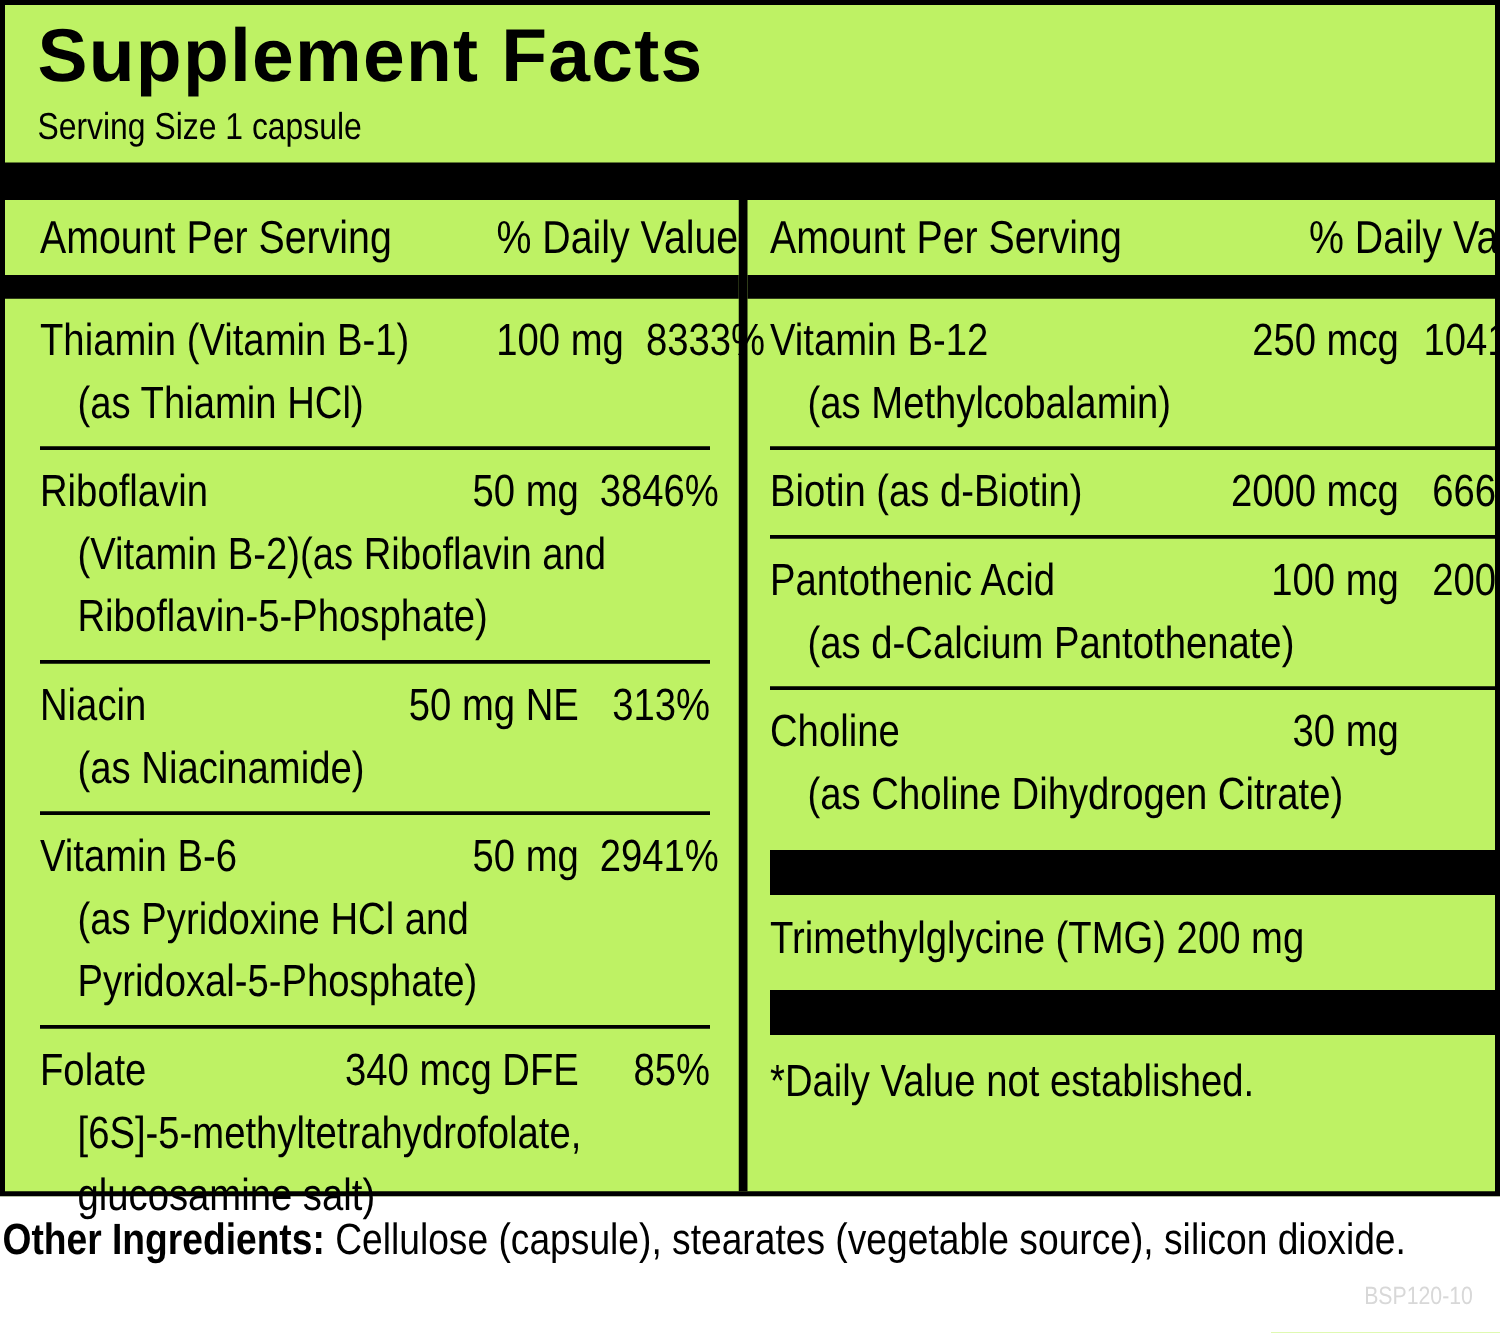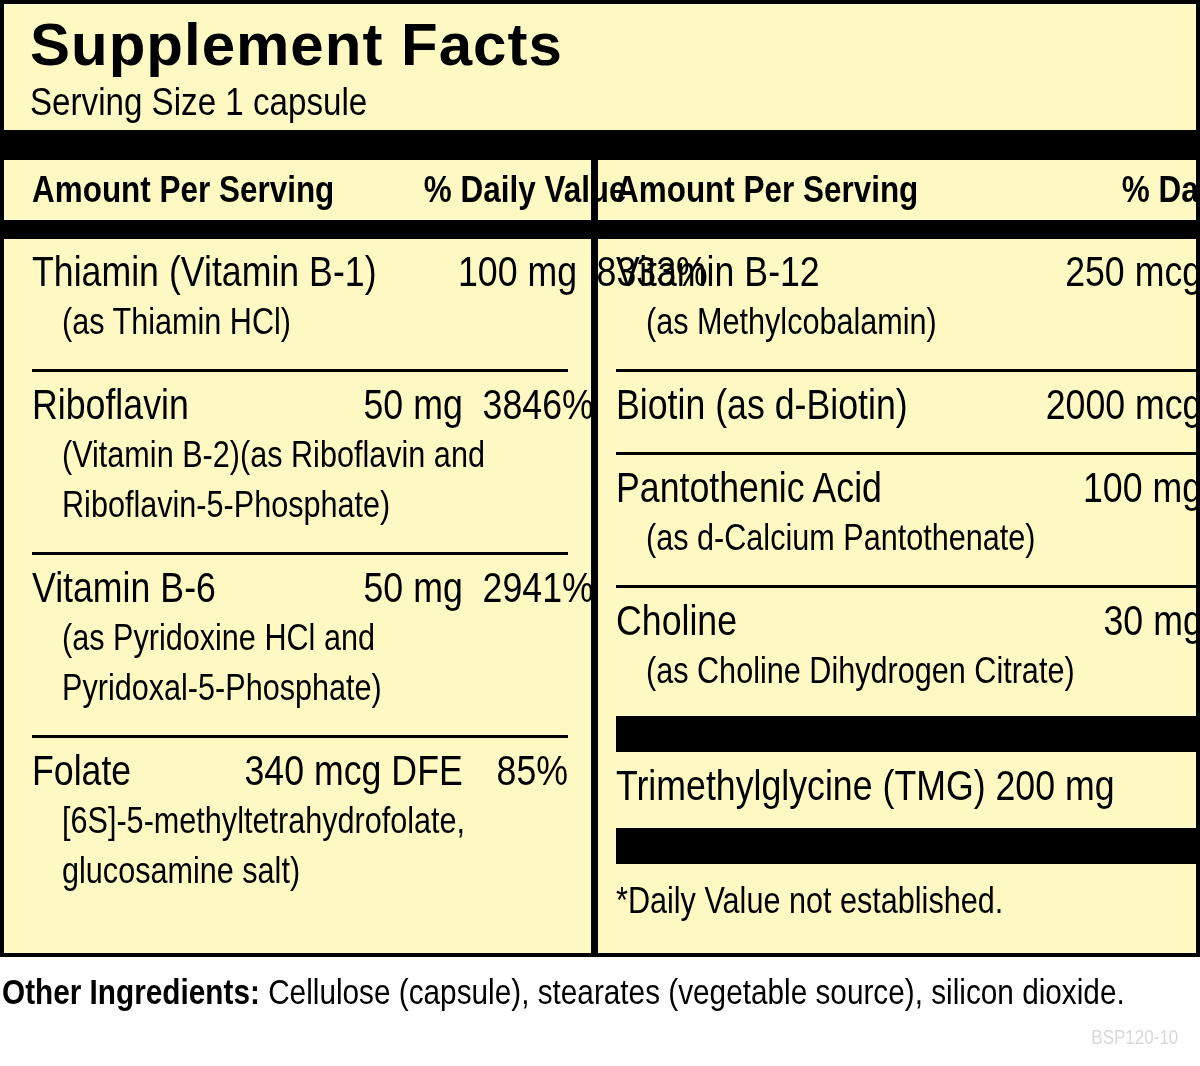--- a/index.html
+++ b/index.html
@@ -14,46 +14,46 @@
     overflow: hidden;
   }
   
   .cx  { display: inline-block; transform: scaleX(0.85); transform-origin: 0 50%;   white-space: nowrap; }
   .cxr { display: inline-block; transform: scaleX(0.85); transform-origin: 100% 50%; white-space: nowrap; }
 
   .label-box {
     position: absolute; left: 0; top: 0;
     width: 1200px; height: 957px;
     border: 4px solid #000;
-    background: #fef9c3;
+    background: #bef264;
     display: flex; flex-direction: column;
   }
   .top-section { padding: 10px 0 0 26px; flex: none; }
   .title { font-size: 60px; font-weight: bold; line-height: 62px; letter-spacing: 1px; }
-  .serving { font-size: 39px; line-height: 40px; margin-top: 6px; margin-bottom: 8px; }
+  .serving { font-size: 30px; line-height: 40px; margin-top: 6px; margin-bottom: 8px; }
 
   .bar-top { height: 30px; background: #000; flex: none; }
 
   .columns { flex: 1; display: flex; align-items: stretch; min-height: 0; }
   .col { display: flex; flex-direction: column; }
   .col-left  { width: 594px; border-right: 7px solid #000; }
   .col-right { flex: 1; }
 
-  .col-header { height: 60px; display: flex; align-items: center; font-weight: bold; font-size: 37px; flex: none; }
+  .col-header { height: 60px; display: flex; align-items: center; font-weight: normal; font-size: 37px; flex: none; }
   .col-left  .col-header { padding: 0 23px 0 28px; }
   .col-right .col-header { padding: 0 20px 0 18px; }
   .hdr-dv { margin-left: auto; }
   .bar-sub { height: 19px; background: #000; flex: none; }
 
   .rows-left  { margin: 0 23px 0 28px; }
   .rows-right { margin: 0 20px 0 18px; }
   .row { padding: 8px 0 10px; }
-  .row + .row { border-top: 3px solid #000; margin-top: 12px; }
-
-  .line { display: flex; align-items: baseline; font-size: 42px; line-height: 50px; }
+  .row + .row { border-top: 3px solid #000; }
+
+  .line { display: flex; align-items: baseline; font-size: 36px; line-height: 50px; }
   .amt { margin-left: auto; text-align: right; }
   .pct-l { width: 105px; text-align: right; flex: none; }
   .pct-r { width: 122px; text-align: right; flex: none; }
   .subline { font-size: 36px; line-height: 50px; padding-left: 30px; }
   sup { font-size: 17px; }
 
   .bar-block { height: 36px; background: #000; margin: 10px 9px 0 18px; flex: none; }
   .bar-block.second { margin-top: 8px; }
   .tmg-row { margin: 0 20px 0 18px; padding: 9px 0; }
   .footnote { margin: 12px 20px 0 18px; font-size: 36px; line-height: 50px; }
@@ -97,20 +97,28 @@
         <div class="row">
           <div class="line">
             <span class="cx">Riboflavin</span>
             <span class="amt"><span class="cxr">50 mg</span></span>
             <span class="pct-l"><span class="cxr">3846%</span></span>
           </div>
           <div class="subline"><span class="cx">(Vitamin B-2)(as Riboflavin and</span></div>
           <div class="subline"><span class="cx">Riboflavin-5-Phosphate)</span></div>
         </div>
 
+        <div class="row">
+          <div class="line">
+            <span class="cx">Niacin</span>
+            <span class="amt"><span class="cxr">50 mg NE</span></span>
+            <span class="pct-l"><span class="cxr">313%</span></span>
+          </div>
+          <div class="subline"><span class="cx">(as Niacinamide)</span></div>
+        </div>
 
         <div class="row">
           <div class="line">
             <span class="cx">Vitamin B-6</span>
             <span class="amt"><span class="cxr">50 mg</span></span>
             <span class="pct-l"><span class="cxr">2941%</span></span>
           </div>
           <div class="subline"><span class="cx">(as Pyridoxine HCl and</span></div>
           <div class="subline"><span class="cx">Pyridoxal-5-Phosphate)</span></div>
         </div>

